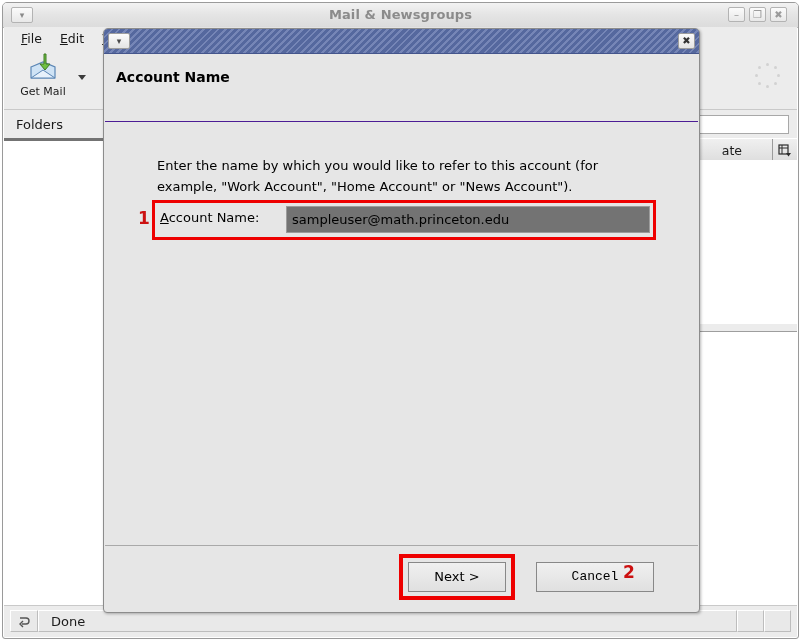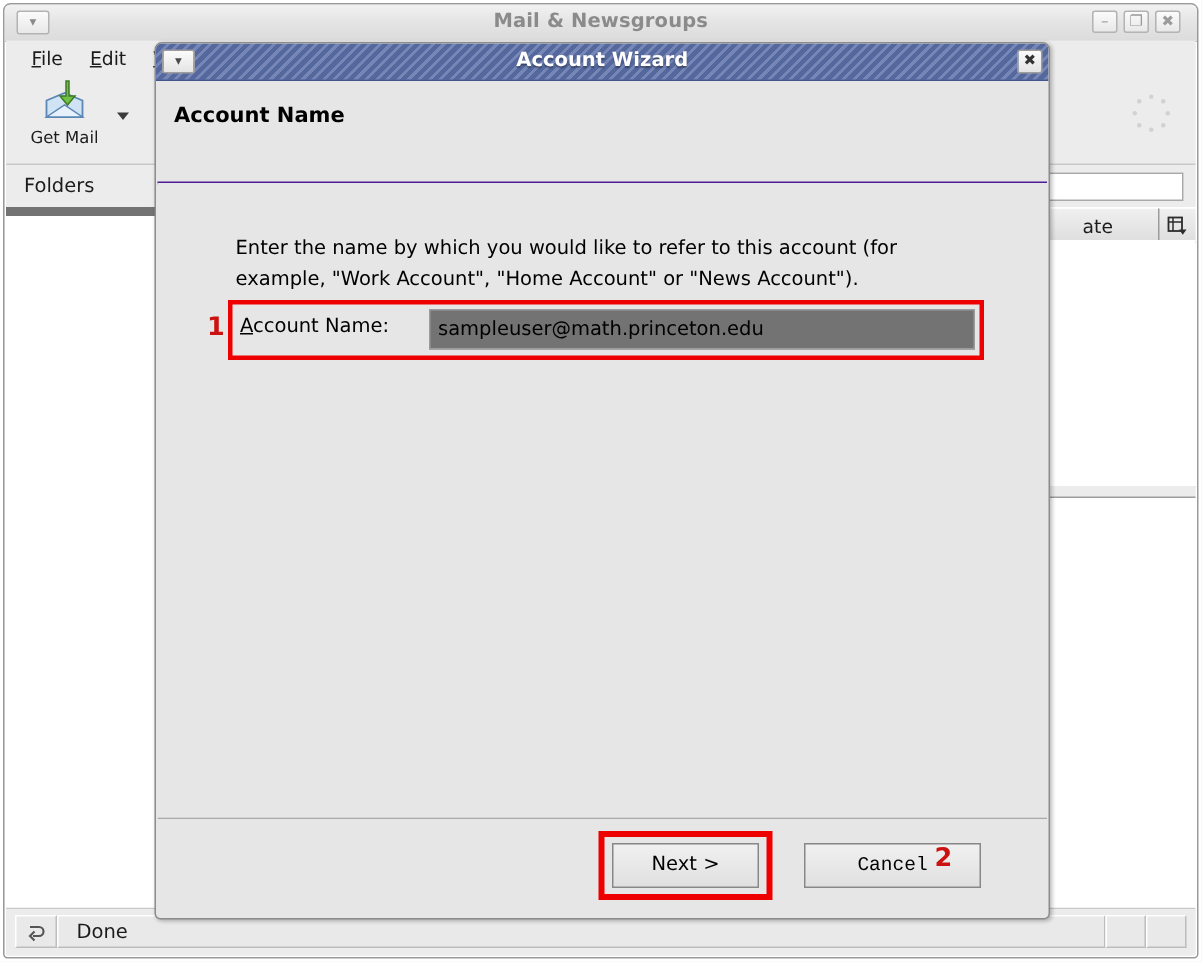--- a/index.html
+++ b/index.html
@@ -135,21 +135,21 @@
     position: absolute;
     left: 1px; top: 107px;
     width: 112px; bottom: 32px;
     background: #ffffff;
     border-right: 1px solid #9e9e9e;
     box-sizing: border-box;
   }
   #folders-header {
     height: 28px;
     background: #ececec;
-    border-bottom: 6px solid #737373;
+    border-bottom: 3px solid #737373;
     display: flex; align-items: center;
     padding-left: 12px;
     font-size: 13px;
     color: #1c1c1c;
   }
   #folders-list { background:#ffffff; height: calc(100% - 29px); }
 
   
   #message-pane {
     position: absolute;
@@ -513,21 +513,20 @@
     <div class="sb-panel" id="sb-slot2"></div>
   </div>
 </div>
 
 <div id="dialog">
 
   <div id="dlg-titlebar">
     <div id="dlg-menu-btn">
       <span>▾</span>
     </div>
-    <div id="dlg-title">Account Wizard</div>
     <div id="dlg-close-btn">
       <span>✖</span>
     </div>
   </div>
 
   <div id="dlg-header">
     <div id="dlg-heading">Account Name</div>
   </div>
 
   <div id="dlg-body">

